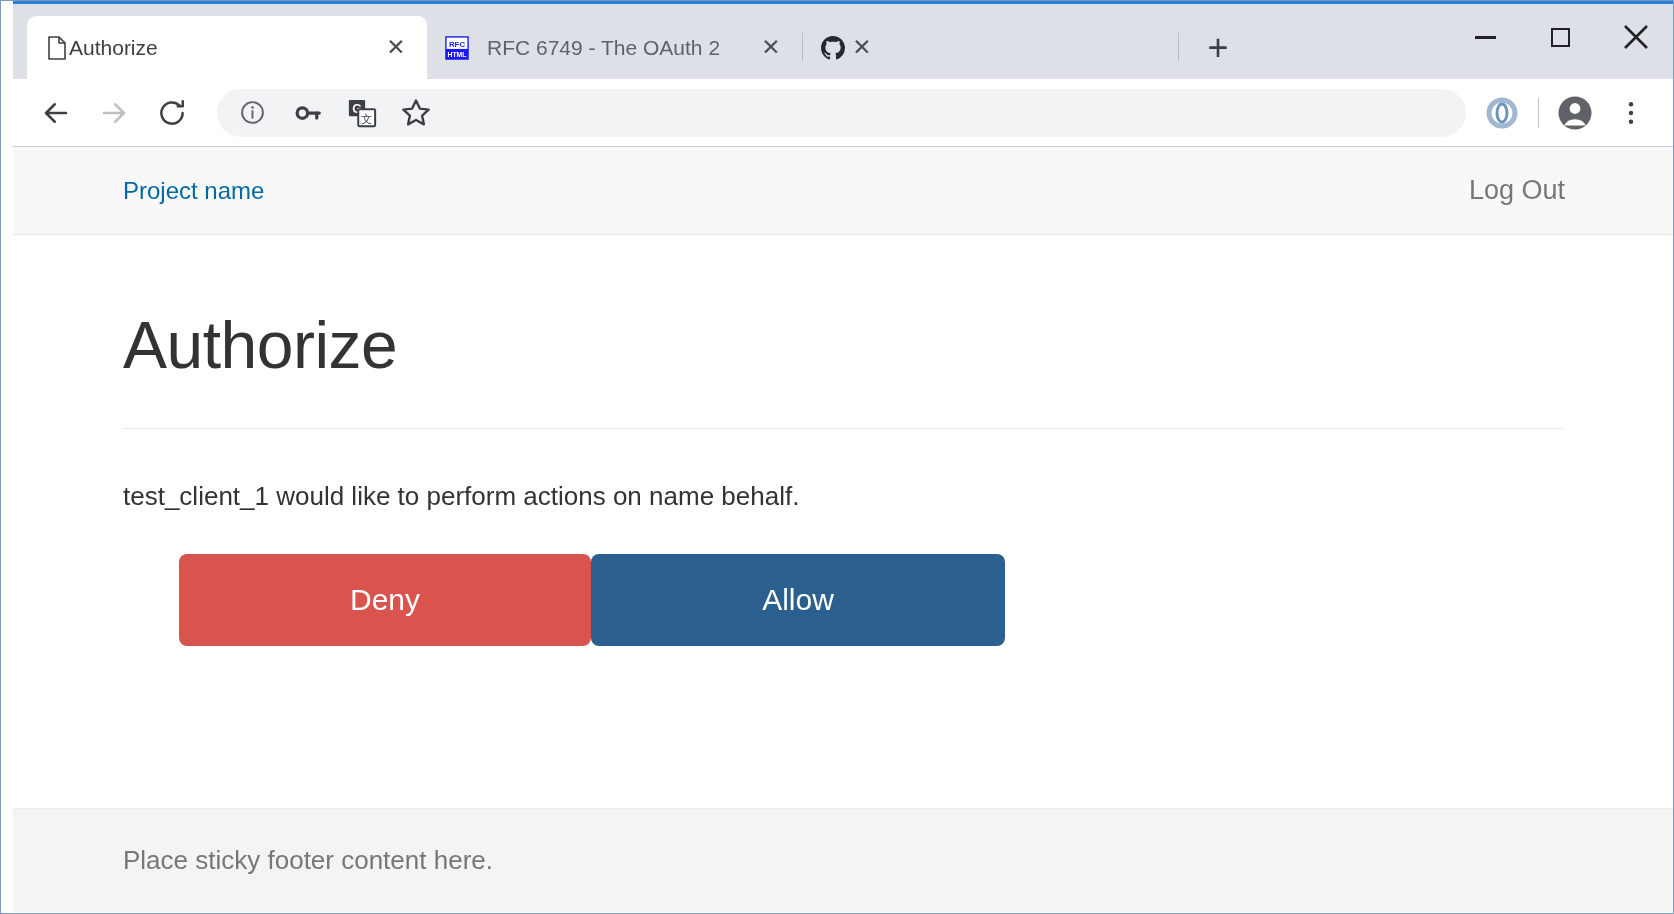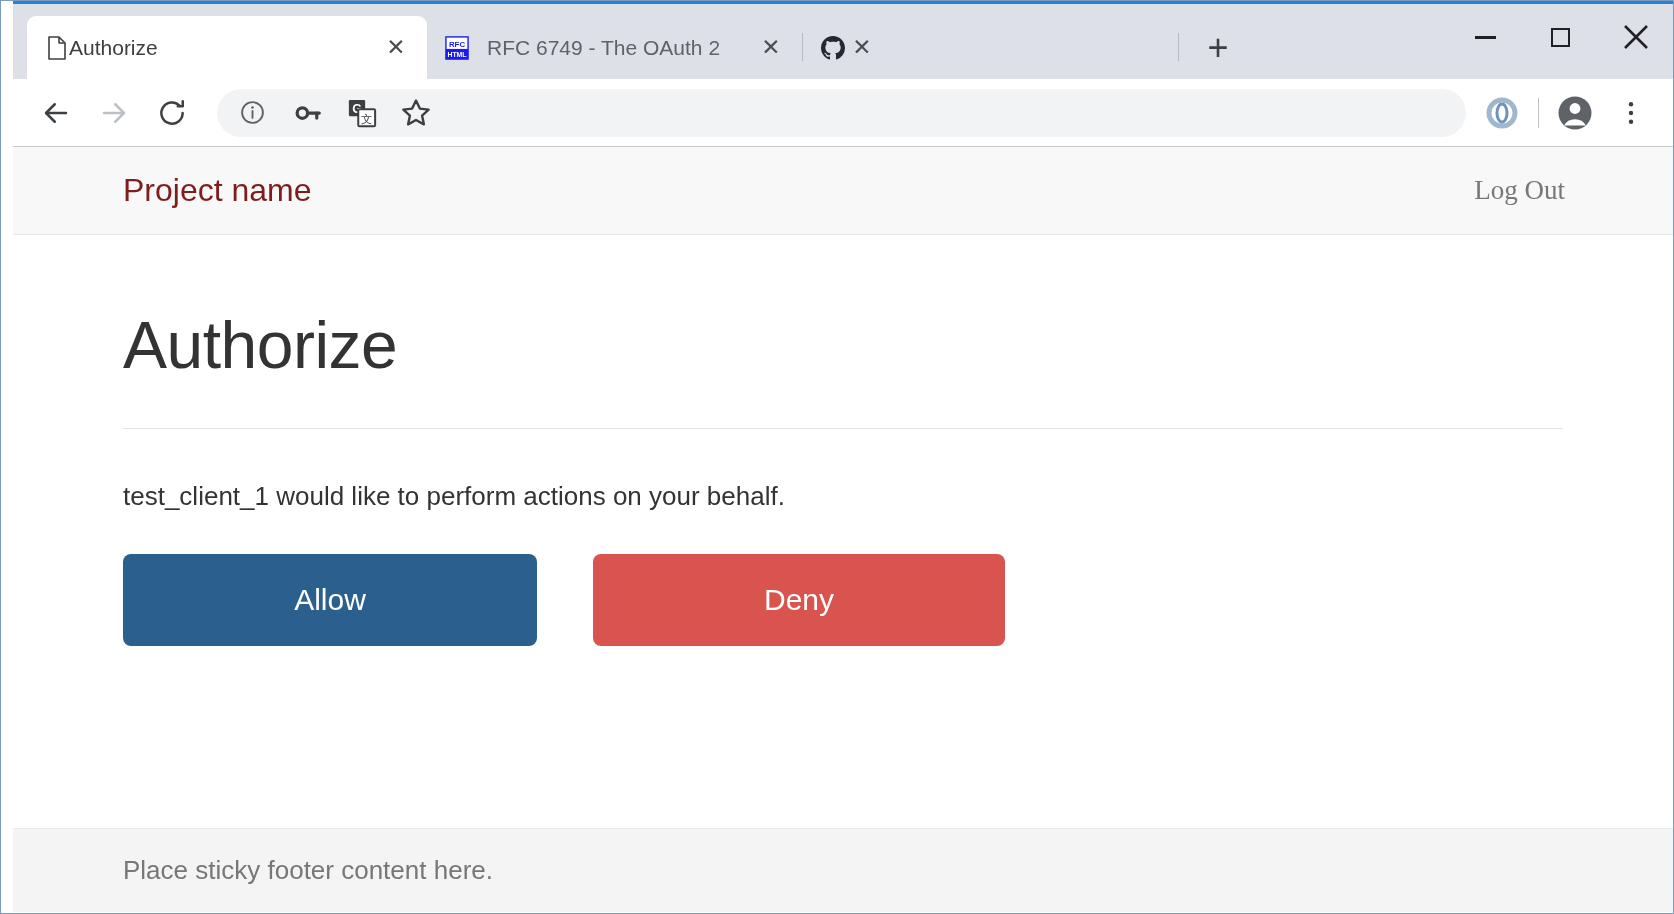--- a/index.html
+++ b/index.html
@@ -167,29 +167,28 @@
   }
   #navbar {
     height: 88px;
     background: #f8f8f8;
     border-bottom: 1px solid #e7e7e7;
     display: flex;
     align-items: center;
     padding: 0 30px 0 110px;
   }
   #brand {
-    font-size: 32px;
-    color: #7f1d1d;
+    font-size: 24px;
+    color: #0369a1;
   }
   #logout {
     margin-left: auto;
     font-size: 27px;
     color: #777777;
     margin-right: 78px;
-    font-family: Liberation Serif, serif;
   }
   #container {
     padding: 0 110px;
   }
   #pagetitle {
     font-size: 66px;
     color: #333333;
     font-weight: normal;
     margin: 72px 0 0 0;
     letter-spacing: -0.5px;
@@ -225,21 +224,21 @@
     background: #2b5f8e;
   }
   #btn-deny {
     width: 412px;
     background: #d9534f;
     margin-left: 56px;
   }
   #footer {
     position: absolute;
     left: 0; right: 0; bottom: 0;
-    height: 84px;
+    height: 104px;
     background: #f4f4f4;
     border-top: 1px solid #ececec;
     display: flex;
     align-items: center;
     padding: 0 110px;
   }
   #footertext {
     font-size: 26px;
     color: #777777;
   }
@@ -389,25 +388,25 @@
 
     <div id="navbar">
       <span id="brand">Project name</span>
       <span id="logout">Log Out</span>
     </div>
 
     <div id="container">
       <h1 id="pagetitle">Authorize</h1>
       <div id="hr"></div>
 
-      <p id="desc"><b>test_client_1</b><span> would like to perform actions on your behalf.</span></p>
+      <p id="desc"><b>test_client_1</b><span> would like to perform actions on name behalf.</span></p>
 
       <div id="actions">
+        <button class="btn" id="btn-deny">Deny</button>
         <button class="btn" id="btn-allow">Allow</button>
-        <button class="btn" id="btn-deny">Deny</button>
       </div>
     </div>
 
     <div id="footer">
       <span id="footertext">Place sticky footer content here.</span>
     </div>
   </div>
 </div>
 
 </body></html>

